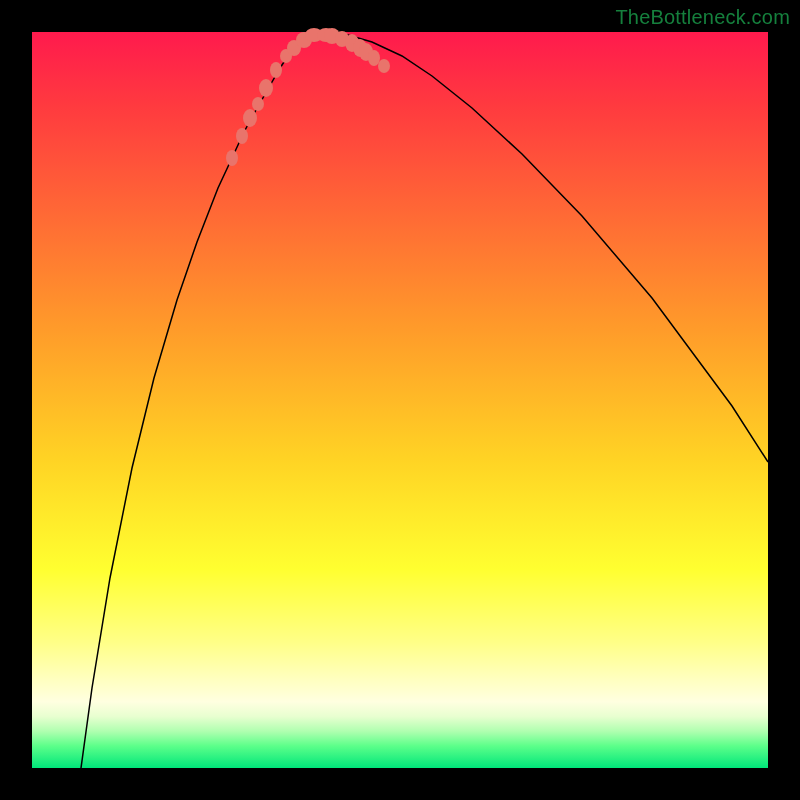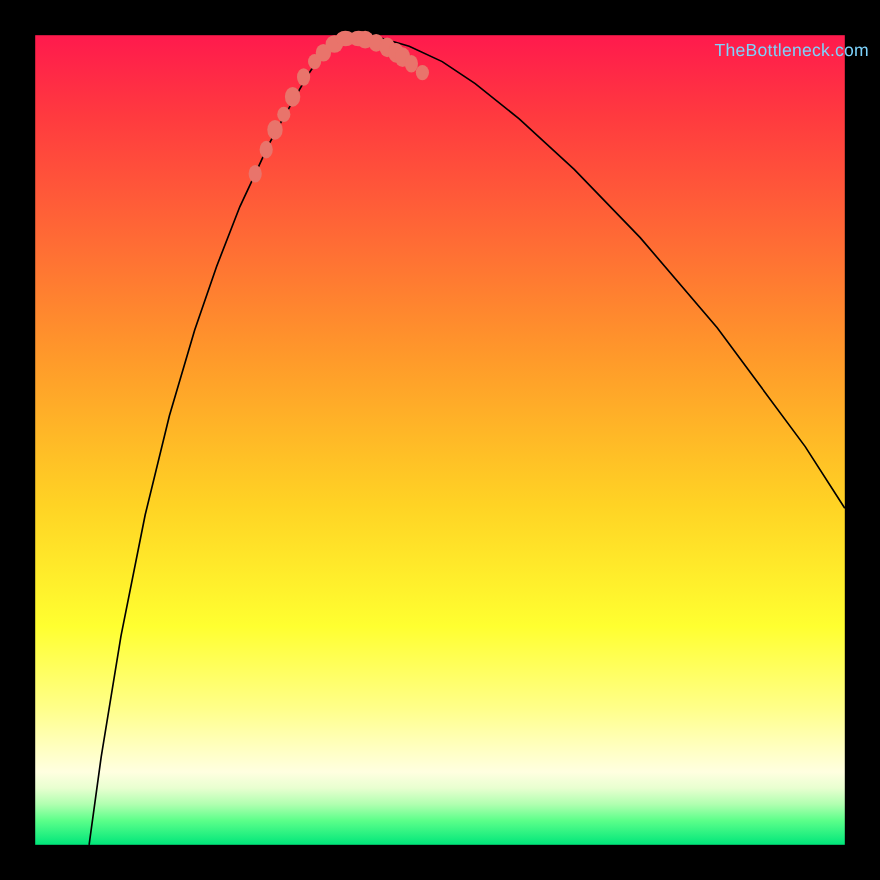--- a/index.html
+++ b/index.html
@@ -30,26 +30,25 @@
       #e8ffd0 93%,
       #b0ffb0 95%,
       #5cff8a 97%,
       #00e67a 100%
     );
   }
   .watermark {
     position: absolute;
     top: 6px;
     right: 10px;
-    color: #7dd3fc;
-    font-size: 16px;
+    color: #15803d;
+    font-size: 20px;
     font-weight: 500;
     letter-spacing: 0.2px;
     z-index: 10;
-    margin-top: 32px;
   }
   svg.curve {
     position: absolute;
     left: 0;
     top: 0;
     width: 736px;
     height: 736px;
     overflow: visible;
   }
   .series-line {

